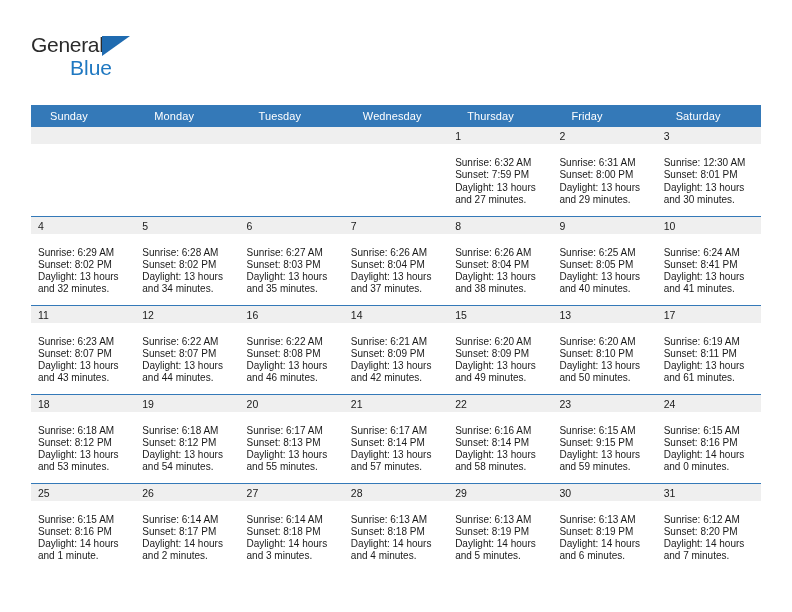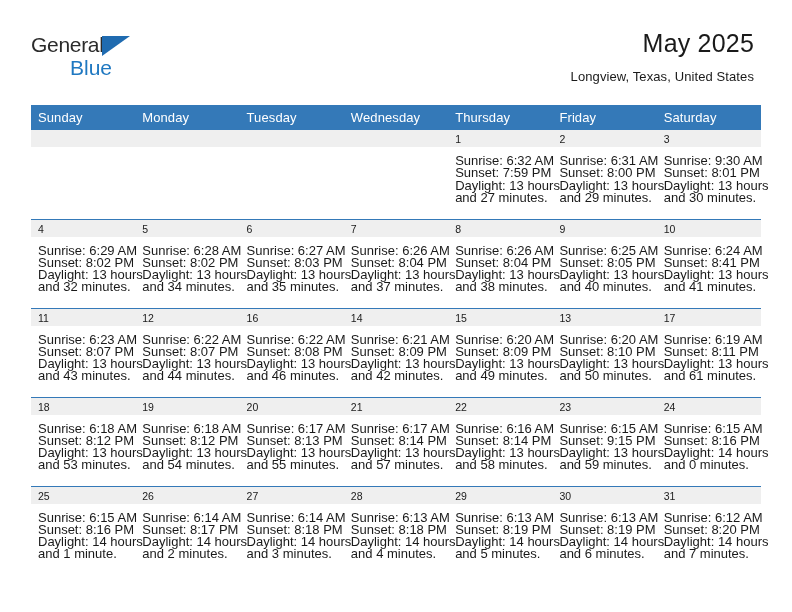--- a/index.html
+++ b/index.html
@@ -90,24 +90,24 @@
     left: 31px;
     top: 105px;
     width: 730px;
     border-collapse: collapse;
     table-layout: fixed;
   }
 
   .calendar th {
     background: #3479b8;
     color: #ffffff;
-    font-size: 13px;
+    font-size: 11px;
     font-weight: normal;
     text-align: left;
-    padding: 5px 0 5px 7px;
+    padding: 5px 0 5px 19px;
     height: 21px;
     letter-spacing: 0.1px;
   }
 
   .calendar td {
     vertical-align: top;
     padding: 0;
     width: 104.28px;
     height: 89px;
     border-top: 1.6px solid #3479b8;
@@ -118,45 +118,41 @@
   .daynum-band {
     background: #efefef;
     height: 17px;
     padding: 1px 0 0 7px;
     font-size: 10.5px;
     color: #1a1a1a;
     line-height: 16px;
   }
 
   .cell-body {
-    padding: 8px 5px 0 7px;
-    font-size: 13px;
+    padding: 13px 5px 0 7px;
+    font-size: 10px;
     line-height: 12.3px;
     color: #1a1a1a;
   }
   .cell-body div { white-space: nowrap; }
 
   .empty .daynum-band { background: #efefef; }
 </style>
 </head>
 <body>
 
 <div class="page">
 
   <div class="top-bar">
 
     <div class="logo">
       <span class="logo-general">General</span><span class="logo-triangle"></span>
       <span class="logo-blue">Blue</span>
     </div>
 
-    <div class="title-block">
-      <div class="cal-title">May 2025</div>
-      <div class="cal-subtitle">Longview, Texas, United States</div>
-    </div>
 
   </div>
 
   <table class="calendar">
     <thead>
       <tr>
         <th>Sunday</th>
         <th>Monday</th>
         <th>Tuesday</th>
         <th>Wednesday</th>
@@ -193,21 +189,21 @@
             <div class="cell-body">
               <div>Sunrise: 6:31 AM</div>
               <div>Sunset: 8:00 PM</div>
               <div>Daylight: 13 hours</div>
               <div>and 29 minutes.</div>
             </div>
           </td>
           <td>
             <div class="daynum-band">3</div>
             <div class="cell-body">
-              <div>Sunrise: 9:30 AM</div>
+              <div>Sunrise: 12:30 AM</div>
               <div>Sunset: 8:01 PM</div>
               <div>Daylight: 13 hours</div>
               <div>and 30 minutes.</div>
             </div>
           </td>
         </tr>
         <tr>
           <td>
             <div class="daynum-band">4</div>
             <div class="cell-body">

